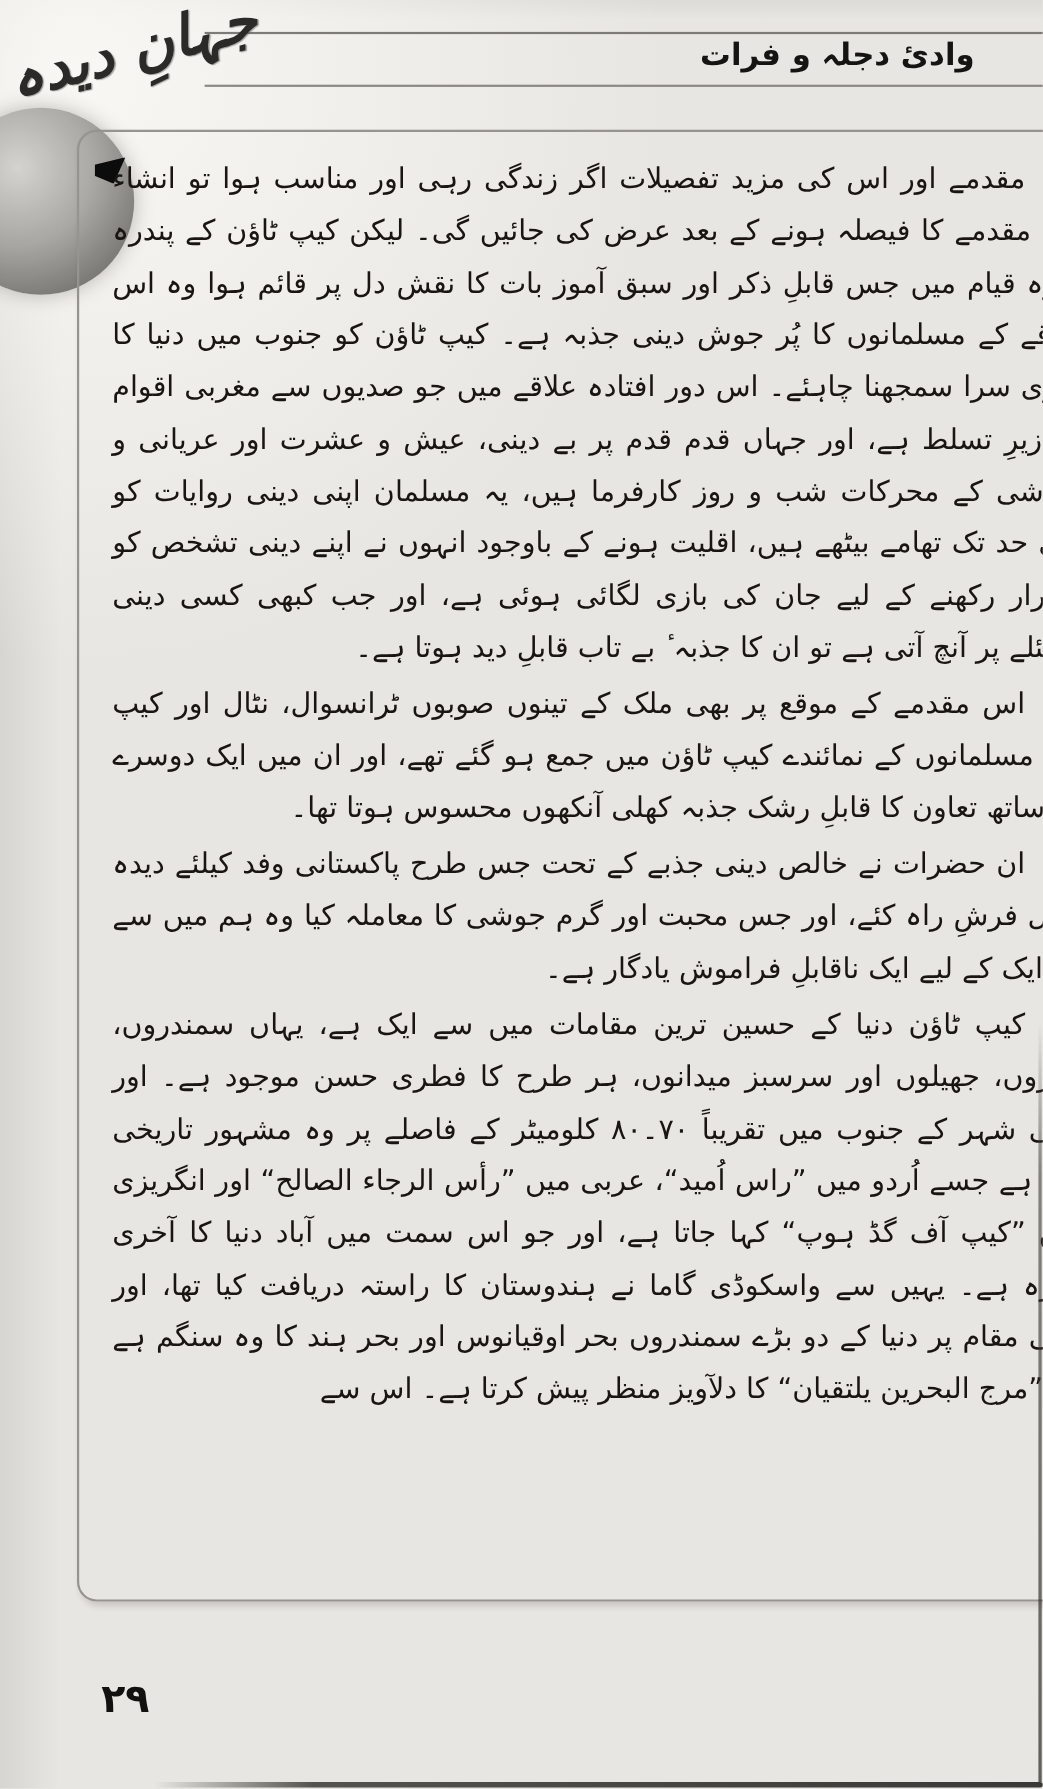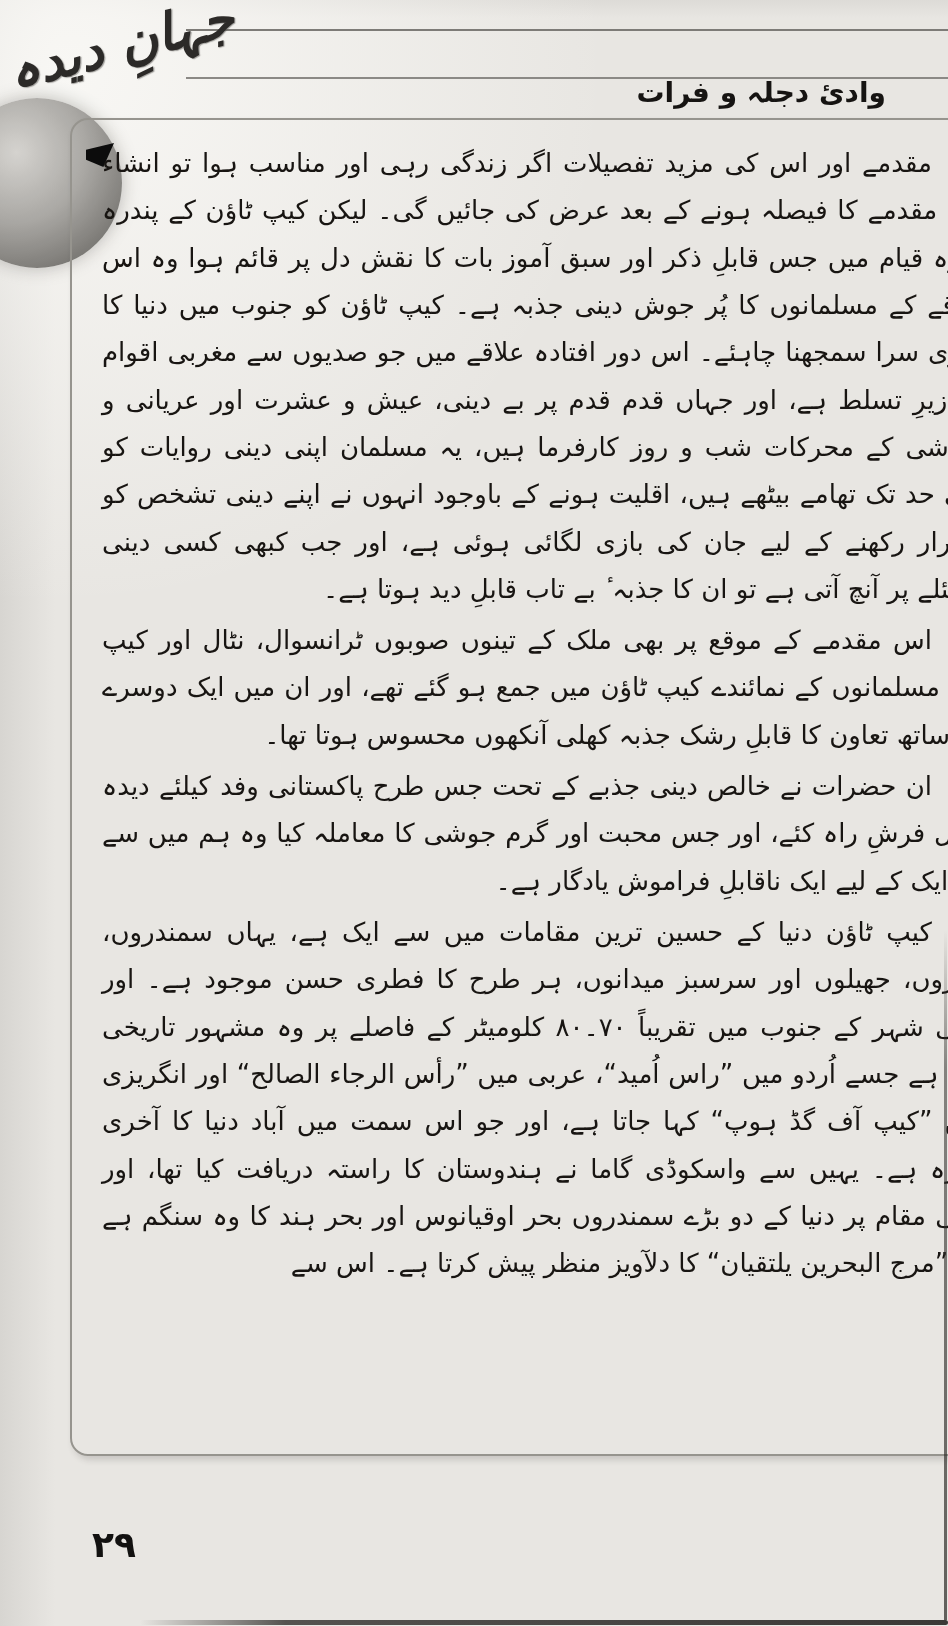--- a/index.html
+++ b/index.html
@@ -27,21 +27,20 @@
   }
   .header-line-bottom {
     position: absolute; top: 77px; left: 186px; right: 0;
     height: 2px; background: #8b8985;
   }
   .header-title {
     position: absolute; top: 33px; right: 62px;
     direction: rtl;
     font-size: 28px; font-weight: bold; color: #161412;
     letter-spacing: 1px;
-    margin-top: 43px;
   }
   
   .logo { position: absolute; top: 0; left: 0; width: 210px; height: 260px; }
   .logo-globe {
     position: absolute; top: 98px; left: -48px;
     width: 170px; height: 170px; border-radius: 50%;
     background: radial-gradient(circle at 38% 32%, #d3d1cd 0%, #a3a19d 45%, #6e6c68 80%, #5a5854 100%);
     box-shadow: 0 0 18px rgba(120,118,114,0.5);
     opacity: 0.92;
   }

